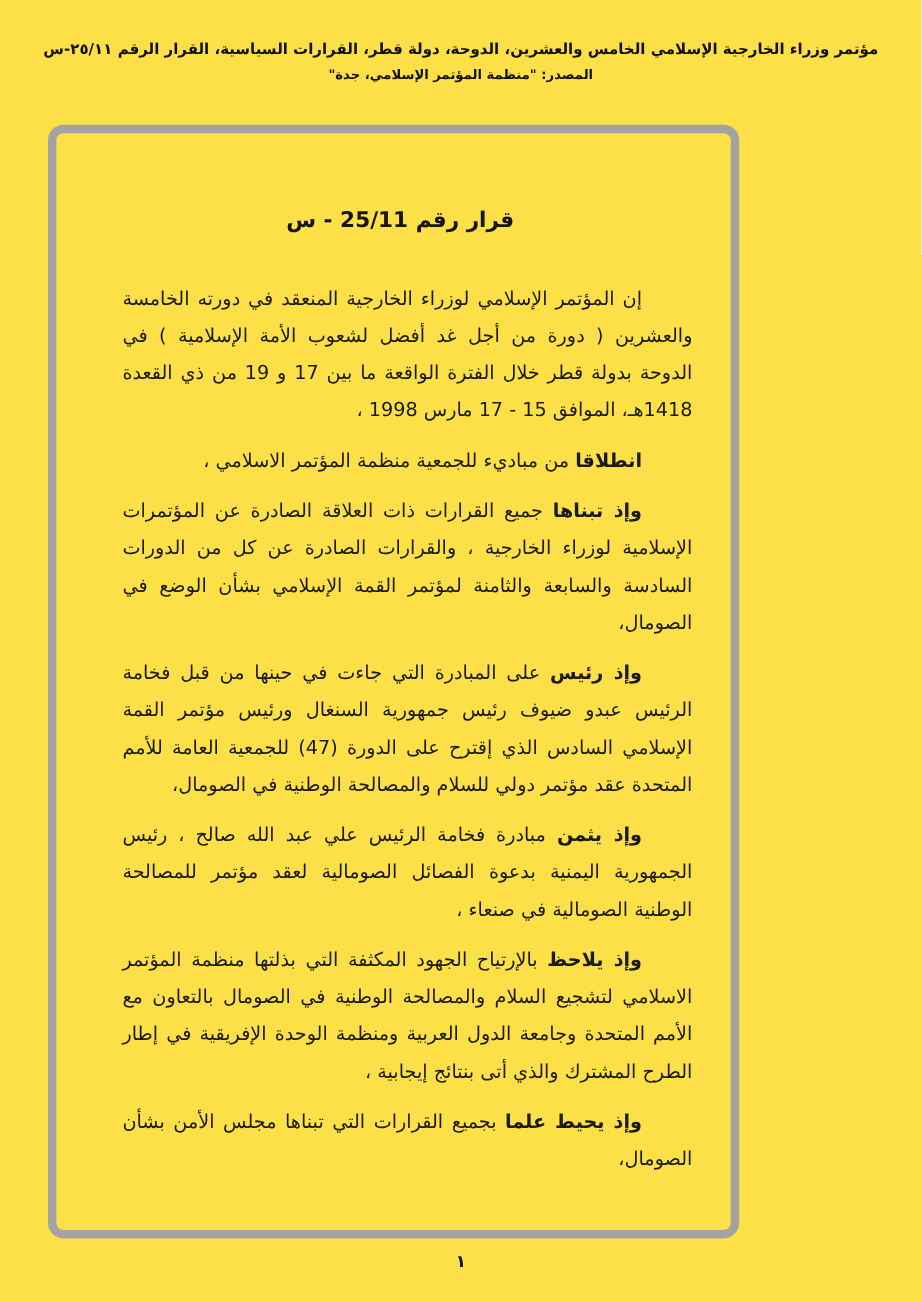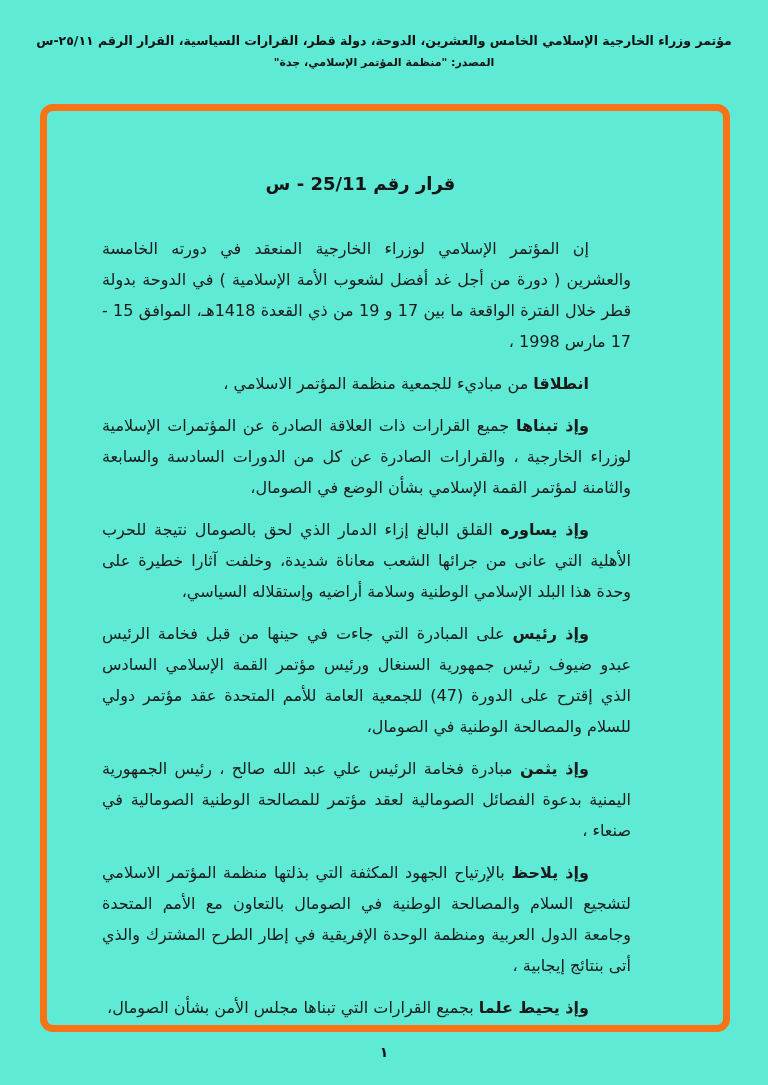--- a/index.html
+++ b/index.html
@@ -4,21 +4,21 @@
 <style>
   html, body {
     margin: 0;
     padding: 0;
     background: #ffffff;
   }
   .page {
     position: relative;
     width: 768px;
     height: 1085px;
-    background: #5eead4;
+    background: #fde047;
     font-family: "DejaVu Sans", sans-serif;
     color: #111111;
     overflow: hidden;
   }
   .doc-header {
     position: absolute;
     top: 33px;
     left: 0;
     right: 0;
     text-align: center;
@@ -30,26 +30,26 @@
     letter-spacing: 0;
   }
   .doc-header .line2 {
     font-size: 11px;
     margin-top: 8px;
   }
   .frame {
     position: absolute;
     left: 40px;
     top: 104px;
-    width: 690px;
+    width: 576px;
     height: 928px;
     box-sizing: border-box;
-    border: 7px solid #f97316;
+    border: 7px solid #a3a3a3;
     border-radius: 13px;
-    padding: 54px 92px 0 43px;
+    padding: 54px 32px 0 43px;
   }
   .title-block {
     direction: rtl;
     text-align: center;
     font-weight: bold;
     font-size: 18px;
     line-height: 38px;
     color: #151515;
   }
   .body-text {
@@ -91,21 +91,20 @@
   <div class="frame">
 
     <div class="title-block">
       <div>قرار رقم 25/11 - س</div>
     </div>
 
     <div class="body-text">
       <p><span class="lead"></span><span>إن المؤتمر الإسلامي لوزراء الخارجية المنعقد في دورته الخامسة والعشرين ( دورة من أجل غد أفضل لشعوب الأمة الإسلامية ) في الدوحة بدولة قطر خلال الفترة الواقعة ما بين 17 و 19 من ذي القعدة 1418هـ، الموافق 15 - 17 مارس 1998 ،</span></p>
       <p><span class="lead">انطلاقا</span><span> من مباديء للجمعية منظمة المؤتمر الاسلامي ،</span></p>
       <p><span class="lead">وإذ تبناها</span><span> جميع القرارات ذات العلاقة الصادرة عن المؤتمرات الإسلامية لوزراء الخارجية ، والقرارات الصادرة عن كل من الدورات السادسة والسابعة والثامنة لمؤتمر القمة الإسلامي بشأن الوضع في الصومال،</span></p>
-      <p><span class="lead">وإذ يساوره</span><span> القلق البالغ إزاء الدمار الذي لحق بالصومال نتيجة للحرب الأهلية التي عانى من جرائها الشعب معاناة شديدة، وخلفت آثارا خطيرة على وحدة هذا البلد الإسلامي الوطنية وسلامة أراضيه وإستقلاله السياسي،</span></p>
       <p><span class="lead">وإذ رئيس</span><span> على المبادرة التي جاءت في حينها من قبل فخامة الرئيس عبدو ضيوف رئيس جمهورية السنغال ورئيس مؤتمر القمة الإسلامي السادس الذي إقترح على الدورة (47) للجمعية العامة للأمم المتحدة عقد مؤتمر دولي للسلام والمصالحة الوطنية في الصومال،</span></p>
       <p><span class="lead">وإذ يثمن</span><span> مبادرة فخامة الرئيس علي عبد الله صالح ، رئيس الجمهورية اليمنية بدعوة الفصائل الصومالية لعقد مؤتمر للمصالحة الوطنية الصومالية في صنعاء ،</span></p>
       <p><span class="lead">وإذ يلاحظ</span><span> بالإرتياح الجهود المكثفة التي بذلتها منظمة المؤتمر الاسلامي لتشجيع السلام والمصالحة الوطنية في الصومال بالتعاون مع الأمم المتحدة وجامعة الدول العربية ومنظمة الوحدة الإفريقية في إطار الطرح المشترك والذي أتى بنتائج إيجابية ،</span></p>
       <p><span class="lead">وإذ يحيط علما</span><span> بجميع القرارات التي تبناها مجلس الأمن بشأن الصومال،</span></p>
     </div>
 
   </div>
 
   <div class="page-number">١</div>
 

